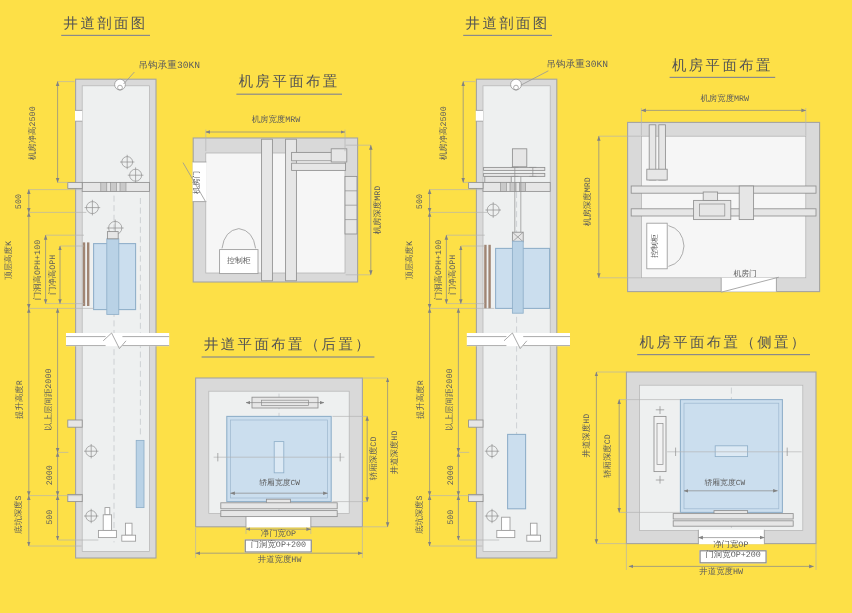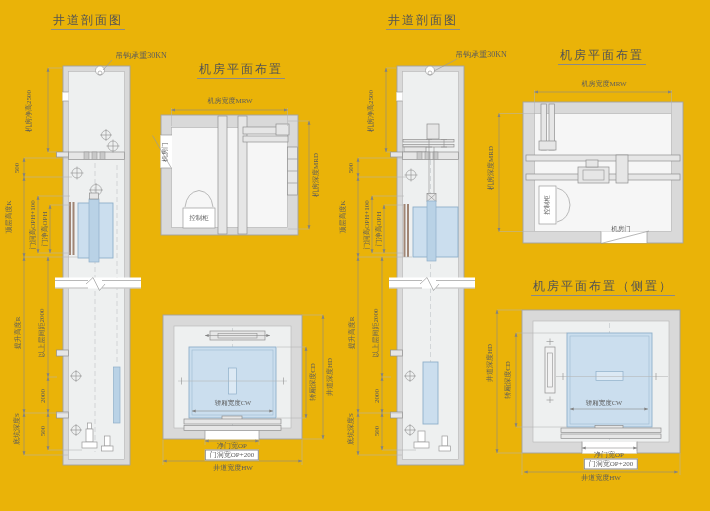--- a/index.html
+++ b/index.html
@@ -1,17 +1,17 @@
 <!DOCTYPE html>
 <html><head>
 <meta charset="utf-8">
 <style>
   html,body{margin:0;padding:0;background:#fff;}
-  .canvas{position:relative;width:710px;height:511px;background:#eab308;overflow:hidden;
-          font-family:Liberation Serif, serif;}
+  .canvas{position:relative;width:710px;height:511px;background:#fde047;overflow:hidden;
+          font-family:Liberation Mono, monospace;}
   .canvas svg{position:absolute;left:0;top:0;}
   
   .w{fill:#d9d9d9;stroke:#a3a3a3;stroke-width:.9;}
   .i{fill:#eef0f0;stroke:#b5b5b5;stroke-width:.6;}
   .rm{fill:#f6f6f6;stroke:#b0b0b0;stroke-width:.6;}
   .eq{fill:#e6e6e6;stroke:#8f8f8f;stroke-width:.7;}
   .wh{fill:#fff;stroke:#9a9a9a;stroke-width:.7;}
   .car{fill:#cbdeee;stroke:#8fafc9;stroke-width:.9;}
   .car2{fill:#b9d2e6;stroke:#8fafc9;stroke-width:.7;}
   .thin{stroke:#9a9a9a;stroke-width:.7;fill:none;}
@@ -282,20 +282,21 @@
 <div class="lbl vl" style="left:43px;top:396px">2000</div>
 <div class="lbl vl" style="left:17px;top:429px">底坑深度S</div>
 <div class="lbl vl" style="left:43px;top:431px">500</div>
 
 <div class="lbl t" style="left:241px;top:71px">机房平面布置</div>
 <div class="lbl" style="left:230px;top:101px">机房宽度MRW</div>
 <div class="lbl vl" style="left:316px;top:175px">机房深度MRD</div>
 <div class="lbl vl fs65" style="left:165px;top:152px">机房门</div>
 <div class="lbl fs65" style="left:199px;top:218px">控制柜</div>
 
+<div class="lbl t" style="left:240px;top:290px">井道平面布置（后置）</div>
 <div class="lbl fs65" style="left:233px;top:403px">轿厢宽度CW</div>
 <div class="lbl vl" style="left:313px;top:382px">轿厢深度CD</div>
 <div class="lbl vl" style="left:330px;top:377px">井道深度HD</div>
 <div class="lbl" style="left:232px;top:446px">净门宽OP</div>
 <div class="lbl boxed" style="left:232px;top:455px">门洞宽OP+200</div>
 <div class="lbl" style="left:233px;top:468px">井道宽度HW</div>
 
 <div class="lbl t" style="left:423px;top:22px">井道剖面图</div>
 <div class="lbl fs8" style="left:481px;top:55px">吊钩承重30KN</div>
 <div class="lbl vl" style="left:371px;top:111px">机房净高2500</div>

